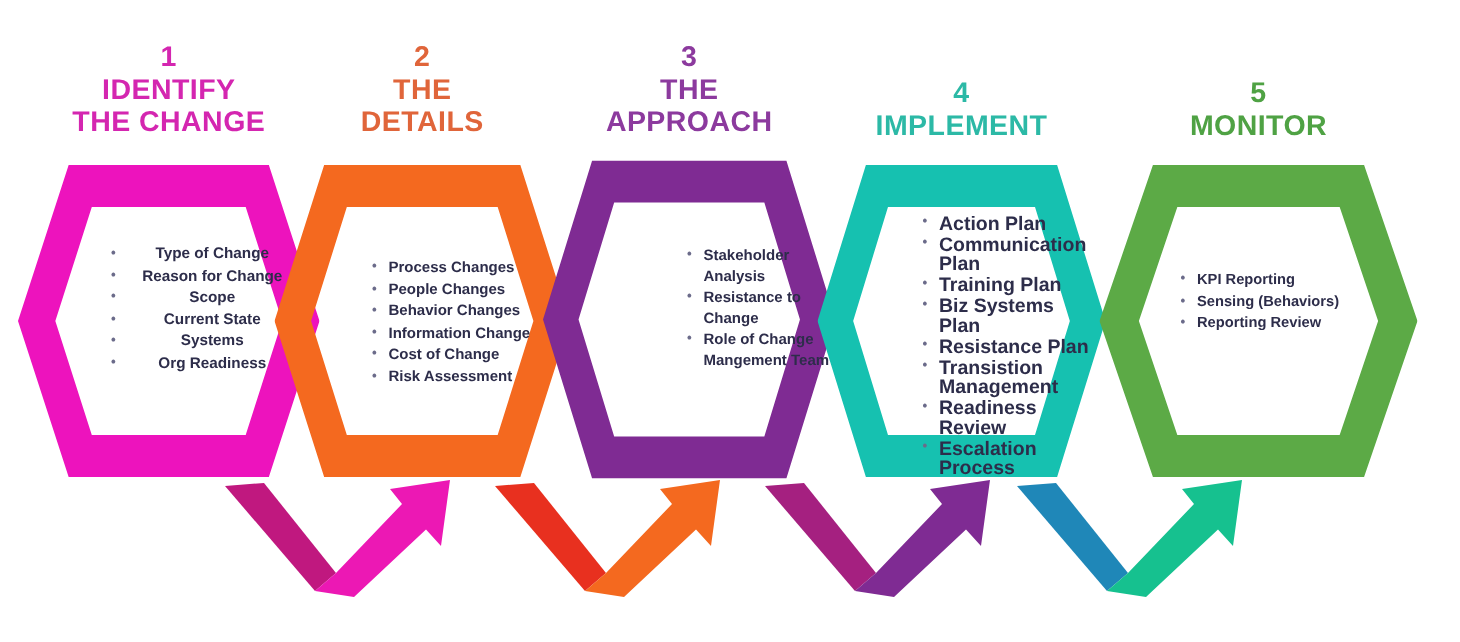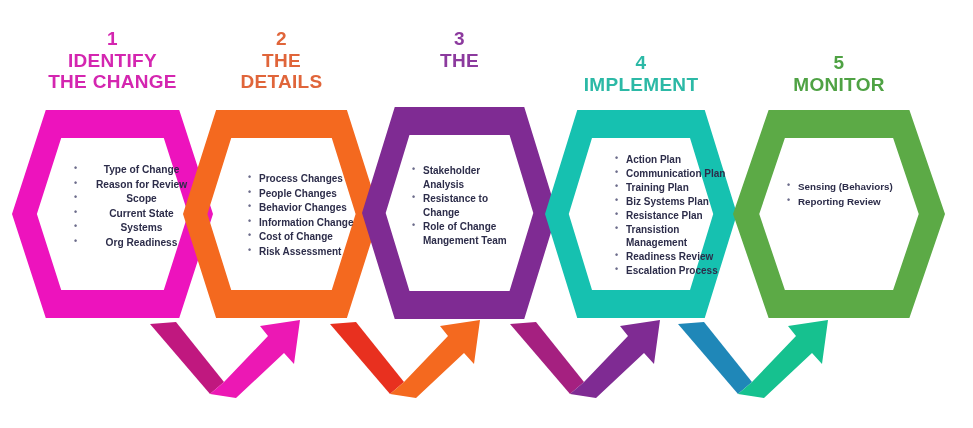--- a/index.html
+++ b/index.html
@@ -123,21 +123,21 @@
         <span class="stage-title">THE CHANGE</span>
       </div>
       <div class="hex-wrap" style="top: 110px; height: 208px;">
         <svg class="hex-svg" viewBox="0 0 201 208" preserveAspectRatio="none">
           <path d="M 33.768,0 L 167.232,0 L 201,104 L 167.232,208 L 33.768,208 L 0,104 Z M 49.20170769230769,28 L 151.7982923076923,28 L 176.10692307692307,104 L 151.7982923076923,180 L 49.20170769230769,180 L 24.893076923076922,104 Z" fill="#ed13bd" fill-rule="evenodd"></path>
         </svg>
       </div>
     </div>
     <ul class="bullets" style="left: 74px; top: 163px; width: 124px; font-size: 10.2px; line-height: 13.6px; color: rgb(45, 45, 74); text-align: center;">
       <li>Type of Change</li>
-      <li>Reason for Review</li>
+      <li>Reason for Change</li>
       <li>Scope</li>
       <li>Current State</li>
       <li>Systems</li>
       <li>Org Readiness</li>
     </ul>
     <div class="stage" style="left: 183px; width: 197px;">
       <div class="stage-header" style="top: 28px; color: rgb(224, 101, 58);">
         <span class="stage-number">2</span>
         <span class="stage-title">THE</span>
         <span class="stage-title">DETAILS</span>
@@ -153,44 +153,45 @@
       <li>People Changes</li>
       <li>Behavior Changes</li>
       <li>Information Change</li>
       <li>Cost of Change</li>
       <li>Risk Assessment</li>
     </ul>
     <div class="stage" style="left: 362px; width: 195px;">
       <div class="stage-header" style="top: 28px; color: rgb(140, 58, 158);">
         <span class="stage-number">3</span>
         <span class="stage-title">THE</span>
+        <span class="stage-title">APPROACH</span>
       </div>
       <div class="hex-wrap" style="top: 107px; height: 212px;">
         <svg class="hex-svg" viewBox="0 0 195 212" preserveAspectRatio="none">
           <path d="M 32.760000000000005,0 L 162.23999999999998,0 L 195,106 L 162.23999999999998,212 L 32.760000000000005,212 L 0,106 Z M 47.45049056603774,28 L 147.54950943396224,28 L 171.3056603773585,106 L 147.54950943396224,184 L 47.45049056603774,184 L 23.694339622641508,106 Z" fill="#7f2b93" fill-rule="evenodd"></path>
         </svg>
       </div>
     </div>
-    <ul class="bullets" style="left: 412px; top: 164px; width: 106px; font-size: 10px; line-height: 13.6px; color: rgb(45, 45, 74);">
+    <ul class="bullets" style="left: 458px; top: 164px; width: 106px; font-size: 10px; line-height: 13.6px; color: rgb(45, 45, 74);">
       <li>Stakeholder Analysis</li>
       <li>Resistance to Change</li>
       <li>Role of Change Mangement Team</li>
     </ul>
     <div class="stage" style="left: 545px; width: 192px;">
       <div class="stage-header" style="top: 52px; color: rgb(44, 185, 166);">
         <span class="stage-number">4</span>
         <span class="stage-title">IMPLEMENT</span>
       </div>
       <div class="hex-wrap" style="top: 110px; height: 208px;">
         <svg class="hex-svg" viewBox="0 0 192 208" preserveAspectRatio="none">
           <path d="M 32.256,0 L 159.744,0 L 192,104 L 159.744,208 L 32.256,208 L 0,104 Z M 46.99864615384615,28 L 145.00135384615385,28 L 168.22153846153847,104 L 145.00135384615385,180 L 46.99864615384615,180 L 23.77846153846154,104 Z" fill="#16c1b0" fill-rule="evenodd"></path>
         </svg>
       </div>
     </div>
-    <ul class="bullets" style="left: 615px; top: 153px; width: 112px; font-size: 10px; line-height: 13px; color: rgb(45, 45, 74);">
+    <ul class="bullets" style="left: 615px; top: 142px; width: 112px; font-size: 13px; line-height: 13px; color: rgb(45, 45, 74);">
       <li>Action Plan</li>
       <li>Communication Plan</li>
       <li>Training Plan</li>
       <li>Biz Systems Plan</li>
       <li>Resistance Plan</li>
       <li>Transistion Management</li>
       <li>Readiness Review</li>
       <li>Escalation Process</li>
     </ul>
     <div class="stage" style="left: 733px; width: 212px;">
@@ -198,16 +199,17 @@
         <span class="stage-number">5</span>
         <span class="stage-title">MONITOR</span>
       </div>
       <div class="hex-wrap" style="top: 110px; height: 208px;">
         <svg class="hex-svg" viewBox="0 0 212 208" preserveAspectRatio="none">
           <path d="M 35.616,0 L 176.384,0 L 212,104 L 176.384,208 L 35.616,208 L 0,104 Z M 51.89433846153846,28 L 160.10566153846153,28 L 185.74461538461537,104 L 160.10566153846153,180 L 51.89433846153846,180 L 26.255384615384614,104 Z" fill="#5caa46" fill-rule="evenodd"></path>
         </svg>
       </div>
     </div>
     <ul class="bullets" style="left: 787px; top: 180px; width: 130px; font-size: 9.8px; line-height: 13.6px; color: rgb(45, 45, 74);">
+      <li>KPI Reporting</li>
       <li>Sensing (Behaviors)</li>
       <li>Reporting Review</li>
     </ul>
   </div>
 
 </body></html>

